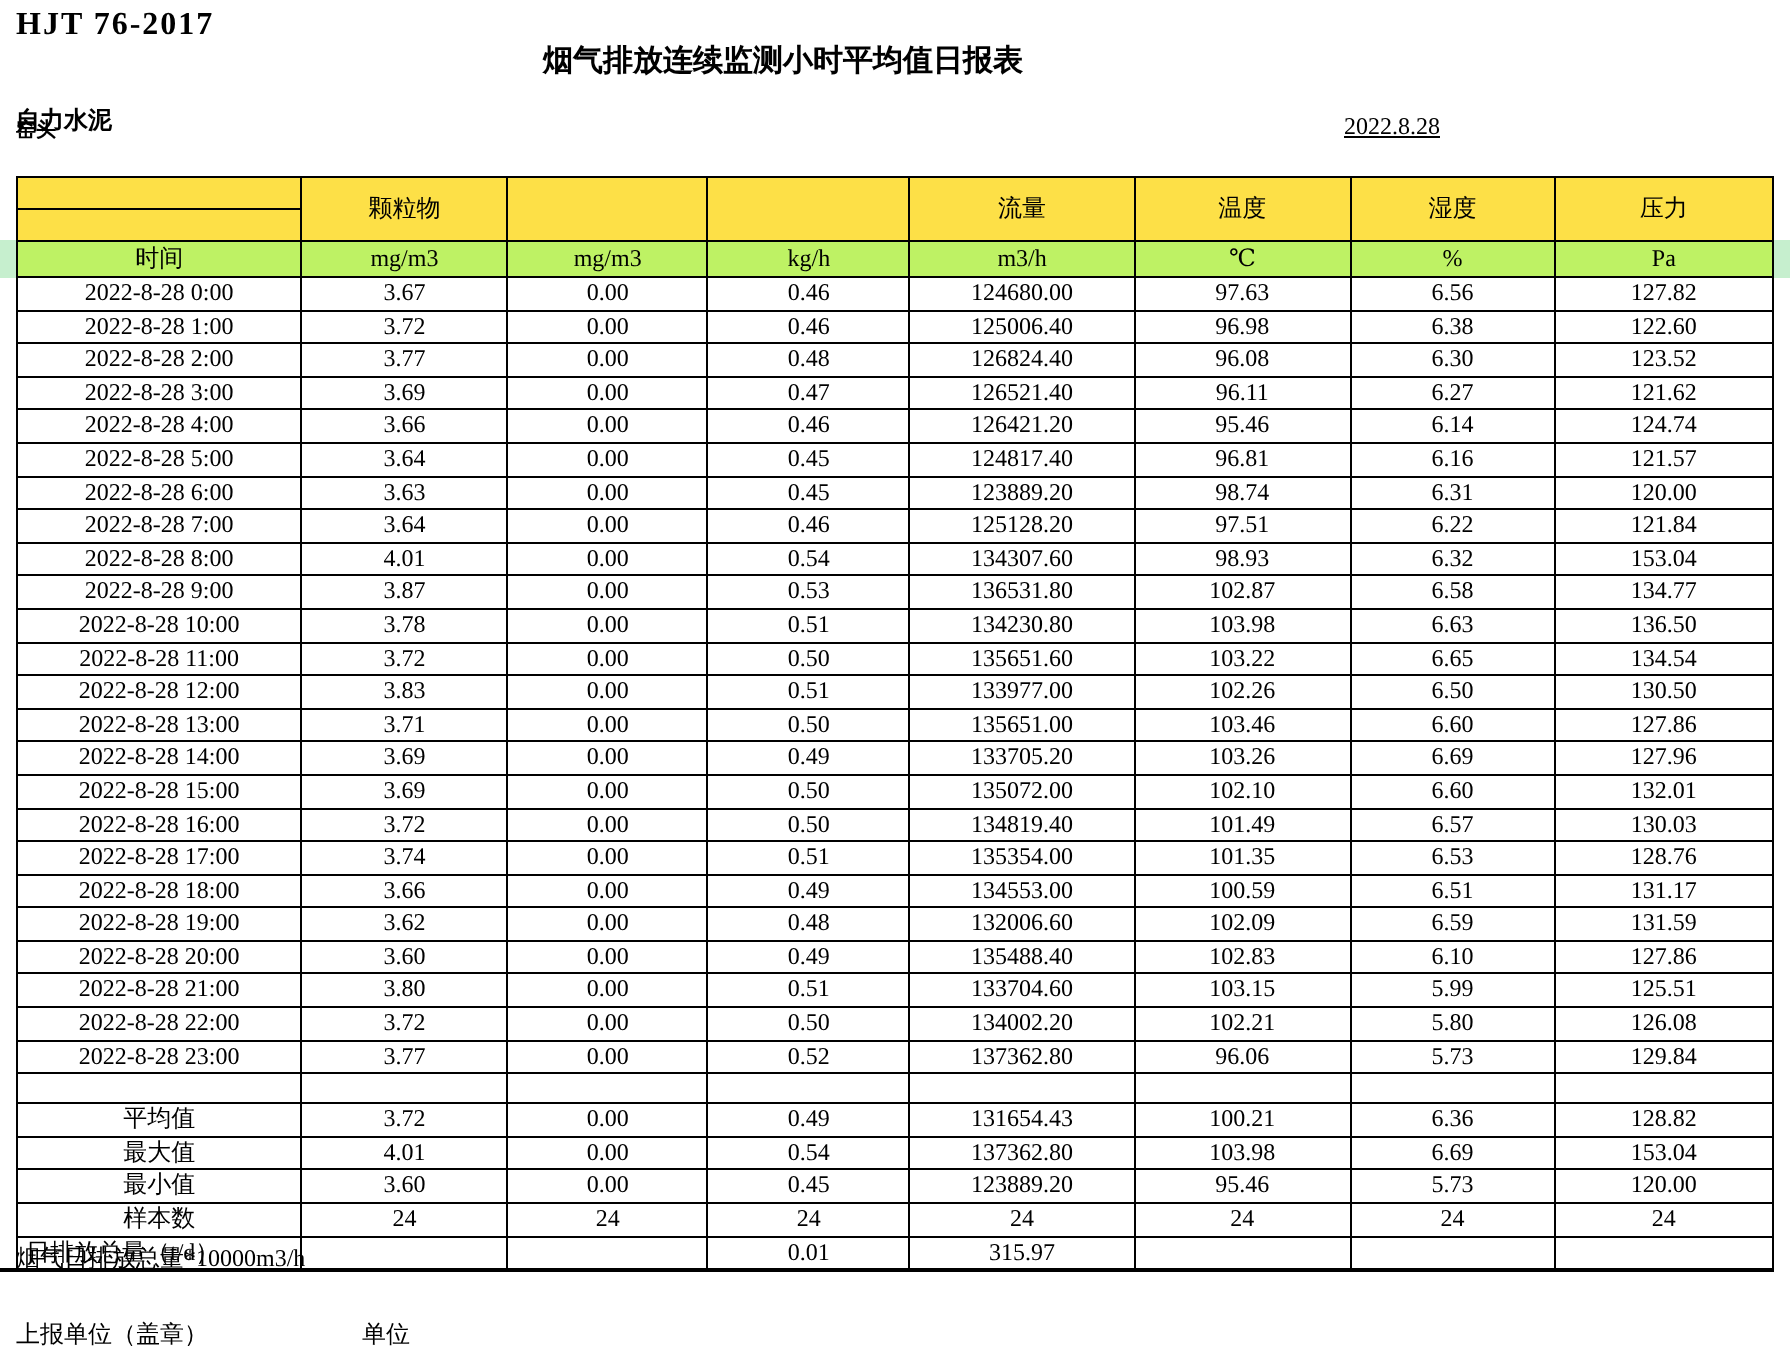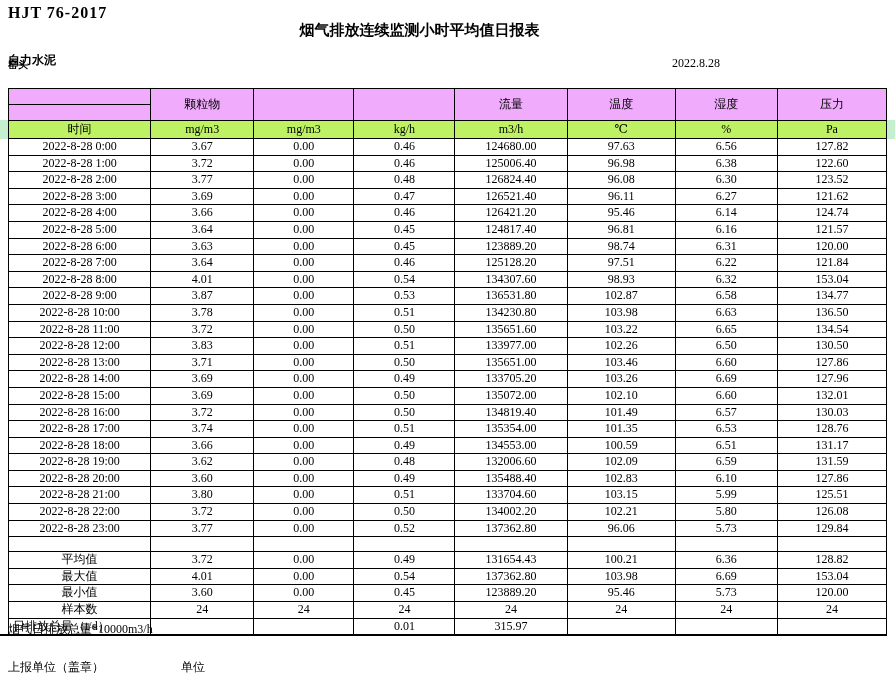--- a/index.html
+++ b/index.html
@@ -1,35 +1,35 @@
 <!DOCTYPE html>
 <html><head>
 <meta charset="utf-8">
 <style>
   html,body { margin:0; padding:0; background:#fff; }
   .page { position:relative; width:895px; height:677px; background:#ffffff;
           font-family:"Liberation Serif","DejaVu Serif",serif; color:#000; overflow:hidden; }
 
   .doc-code { position:absolute; left:8px; top:4px; font-weight:bold; font-size:16px; letter-spacing:1px; }
-  .title    { position:absolute; left:0; top:21px; width:783px; text-align:center; font-weight:bold; font-size:15px;padding-left:28px; }
+  .title    { position:absolute; left:0; top:21px; width:783px; text-align:center; font-weight:bold; font-size:15px; }
   .company  { position:absolute; left:8px; top:52px; font-weight:bold; font-size:12px; }
   .station  { position:absolute; left:8px; top:58px; font-weight:bold; font-size:10px; }
-  .date     { position:absolute; left:672px; top:56px; font-size:12px; }
+  .date     { position:absolute; left:672px; top:56px; font-size:12px;text-decoration:underline; }
 
   .table-wrap { position:absolute; left:8px; top:88px; width:879px; }
   .green-bleed { position:absolute; left:-8px; top:32px; width:895px; height:19px; background:#c6efce; }
 
   table { position:relative; border-collapse:collapse; table-layout:fixed; width:879px; }
   col.c0{width:142px} col.c1{width:103px} col.c2{width:100px} col.c3{width:101px}
   col.c4{width:112px} col.c5{width:108px} col.c6{width:102px} col.c7{width:109px}
 
   th, td { border:1px solid #000; padding:0 2px; font-size:12px; font-weight:normal;
            text-align:center; white-space:nowrap; overflow:hidden; }
 
-  tr.group-row th { height:30px; background:#f0abfc; }
+  tr.group-row th { height:30px; background:#fde047; }
   th.split { padding:0; }
   th.split .half-top    { height:15px; border-bottom:1px solid #000; }
   th.split .half-bottom { height:15px; }
 
   tr.unit-row td { height:17px; background:#bef264;margin-left:30px; }
 
   tbody.data-body td, tbody.summary-body td { height:15.6px; line-height:15.6px; }
   tbody.spacer-body td { height:14px; }
   tbody.summary-body tr:last-child td { border-bottom:none; }
   td.label-left { text-align:left; padding-left:4px; }

